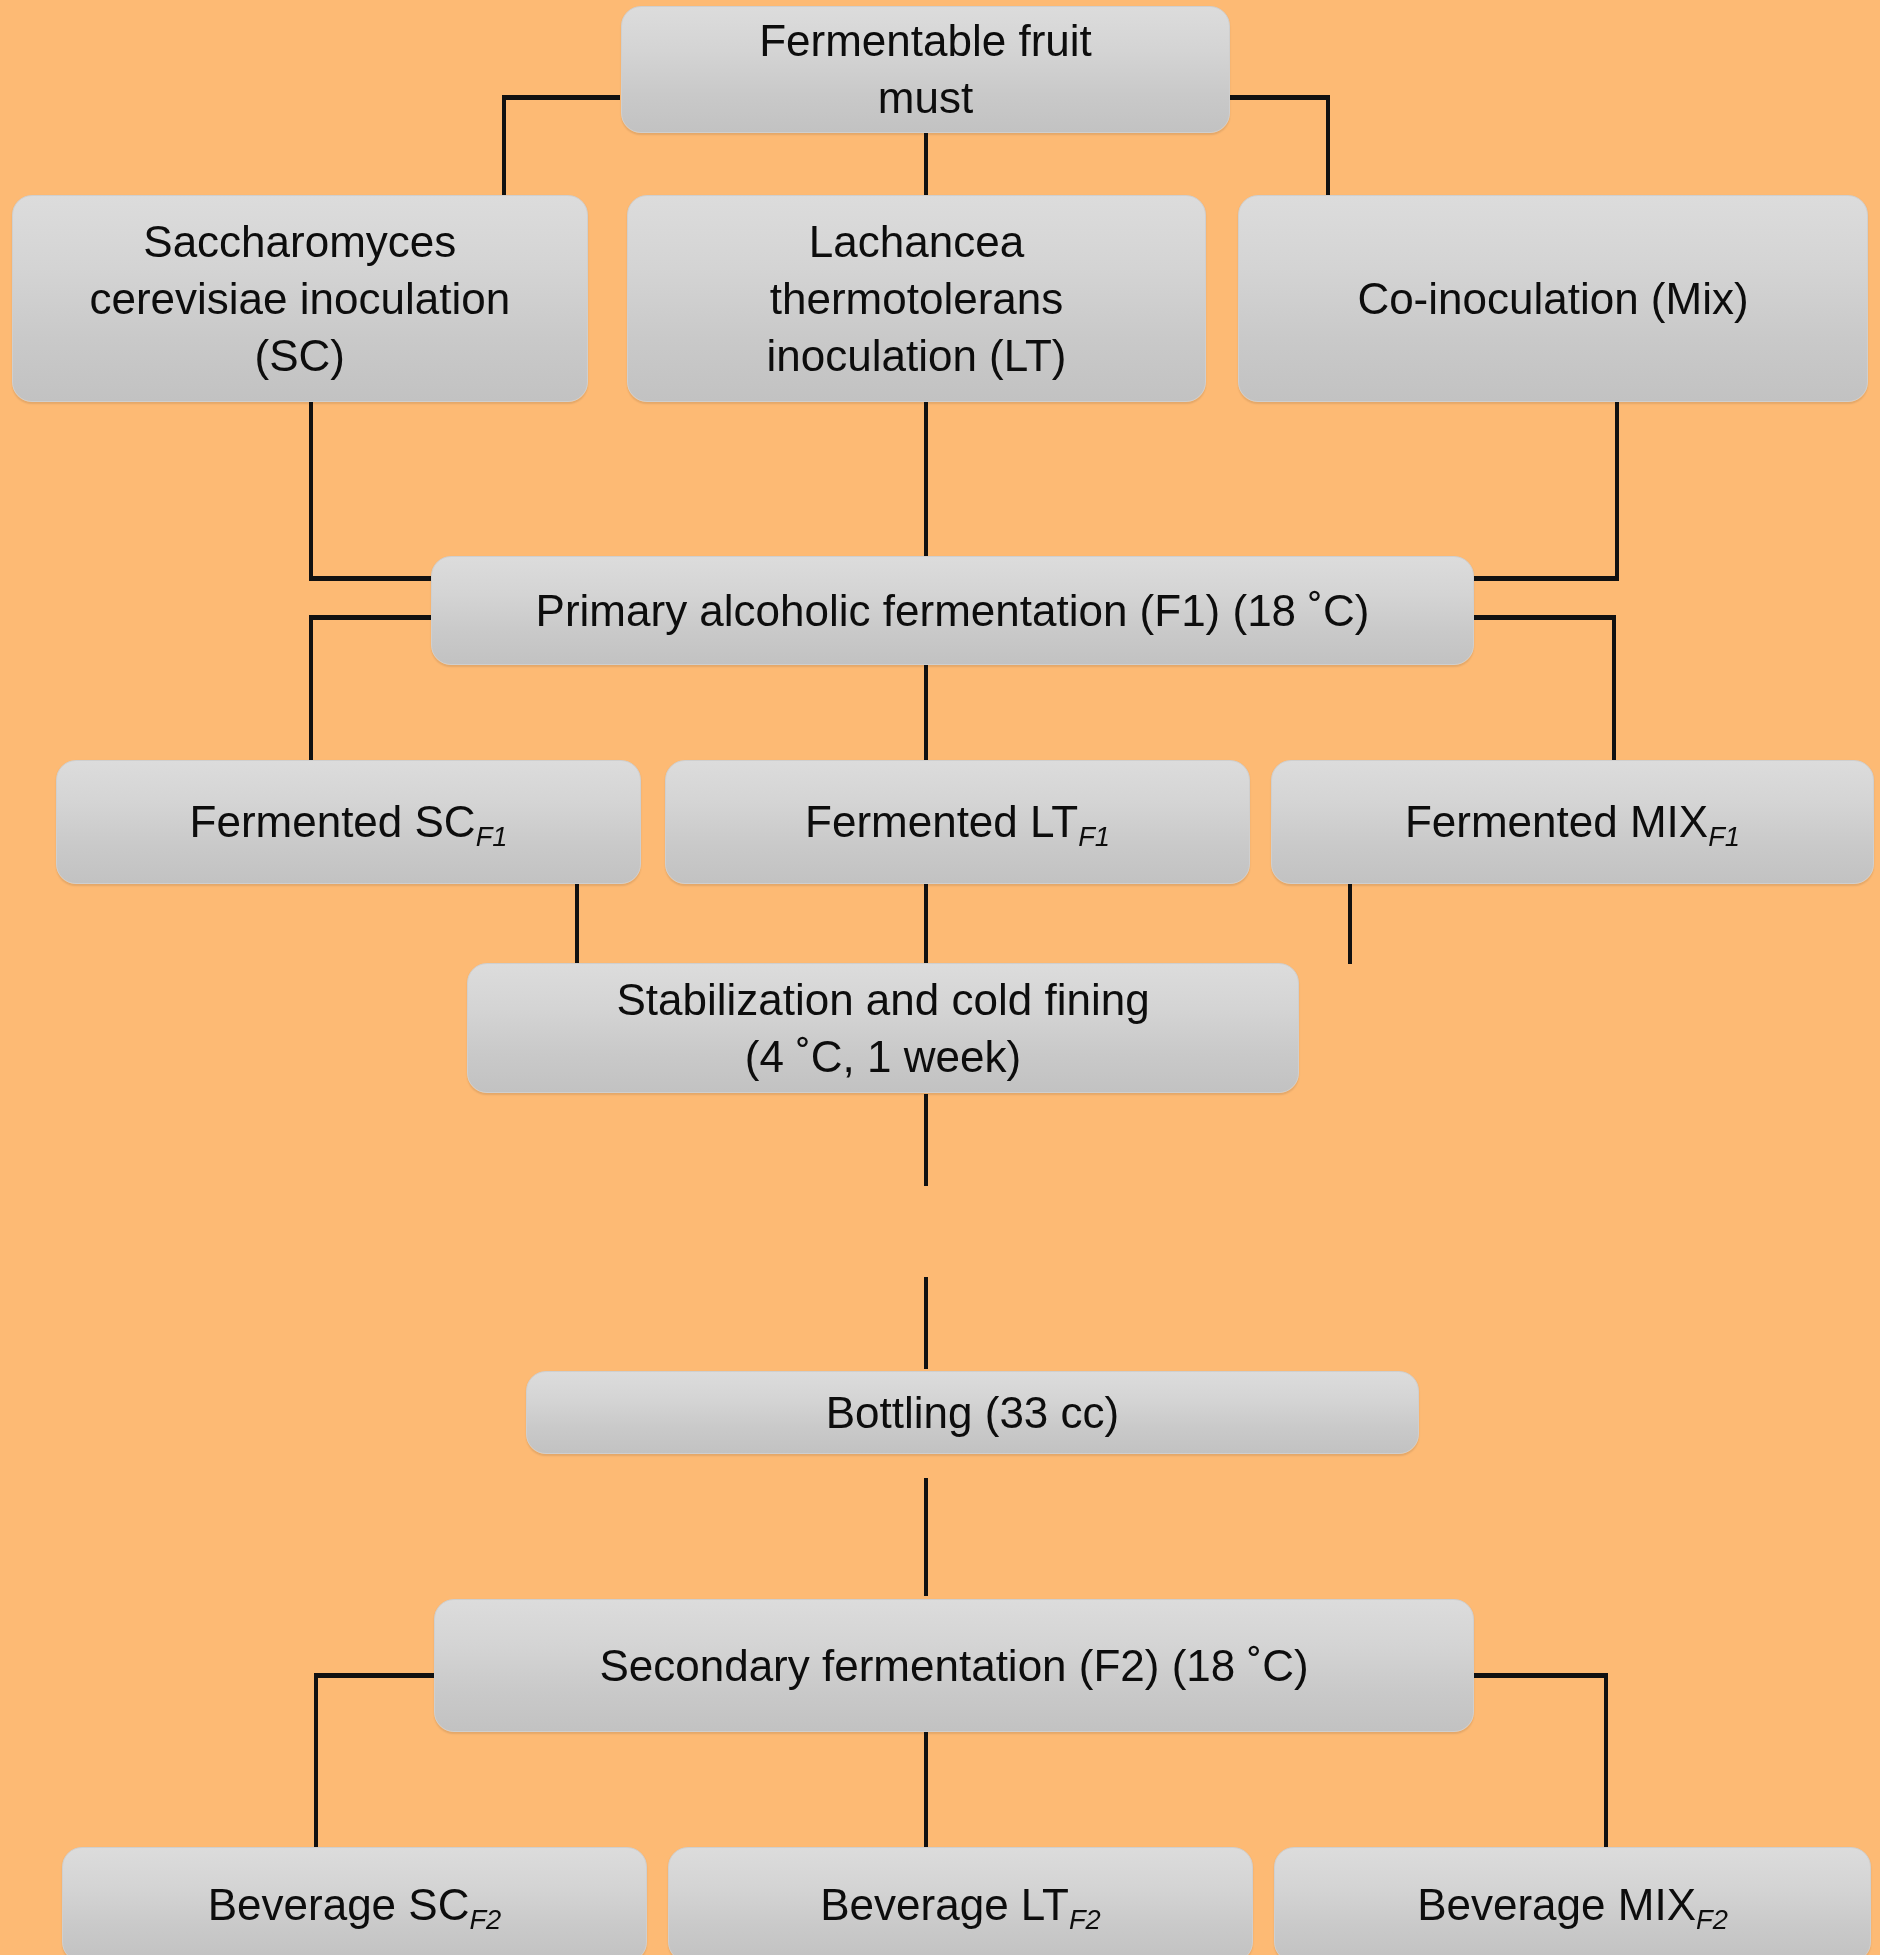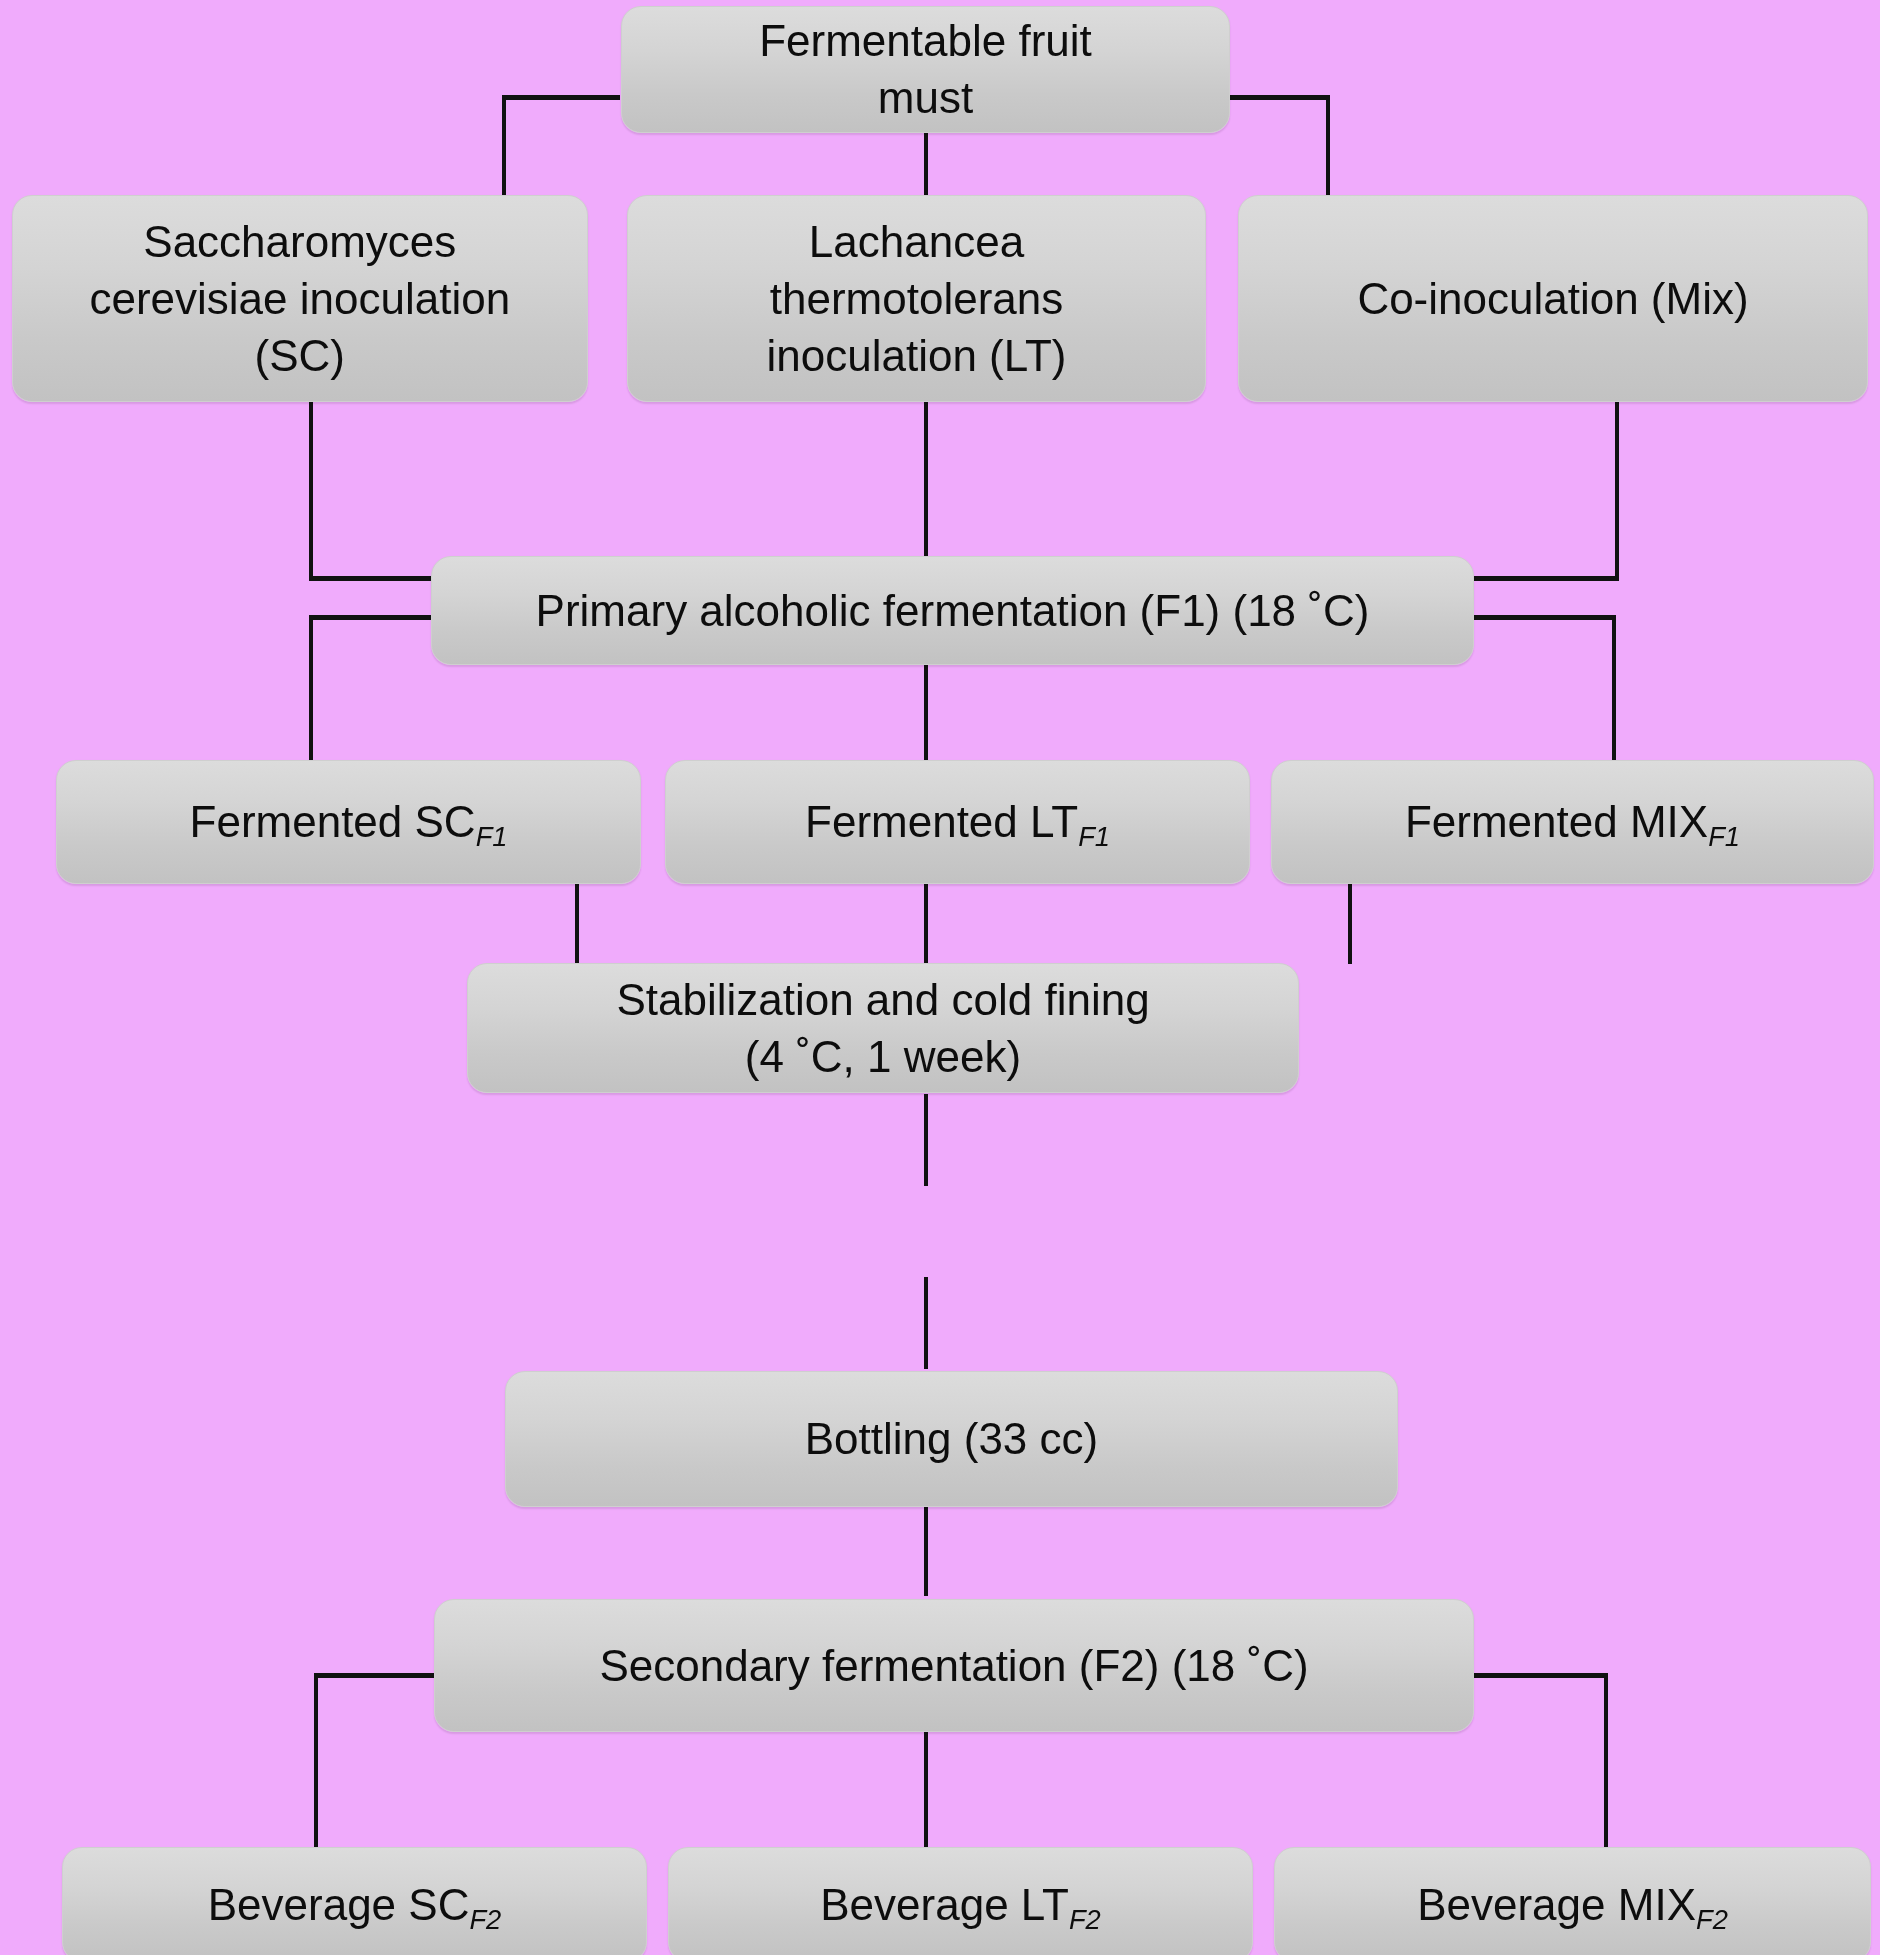--- a/index.html
+++ b/index.html
@@ -7,21 +7,21 @@
     padding: 0;
     background: #ffffff;
   }
   body {
     font-family: "Liberation Sans", sans-serif;
   }
   #canvas {
     position: relative;
     width: 1880px;
     height: 1955px;
-    background: #f0abfc;
+    background: #fdba74;
     overflow: hidden;
   }
   .node {
     position: absolute;
     box-sizing: border-box;
     border-radius: 20px;
     background: linear-gradient(to bottom, #dcdcdc 0%, #d4d4d4 35%, #c9c9c9 70%, #c2c2c2 100%);
     border: 0.6px solid #cfcfcf;
     box-shadow: 0 1.2px 1.8px rgba(0,0,0,0.10);
     display: flex;
@@ -152,21 +152,21 @@
   </div>
 
   <div class="node" style="left:467px; top:963px; width:832px; height:130px;">
     <span class="txt">
       <span>Stabilization and cold fining</span><br>
       <span>(4 ˚C, 1 week)</span>
     </span>
   </div>
 
 
-  <div class="node" style="left:505px; top:1371px; width:893px; height:136px;">
+  <div class="node" style="left:526px; top:1371px; width:893px; height:83px;">
     <span class="txt">Bottling (33 cc)</span>
   </div>
 
   <div class="node" style="left:434px; top:1599px; width:1040px; height:133px;">
     <span class="txt">Secondary fermentation (F2) (18 ˚C)</span>
   </div>
 
   <div class="node" style="left:62px; top:1847px; width:585px; height:115px;">
     <span class="txt">
       <span class="ital">Beverage </span><span class="ital">SC</span><span class="sub">F2</span>

